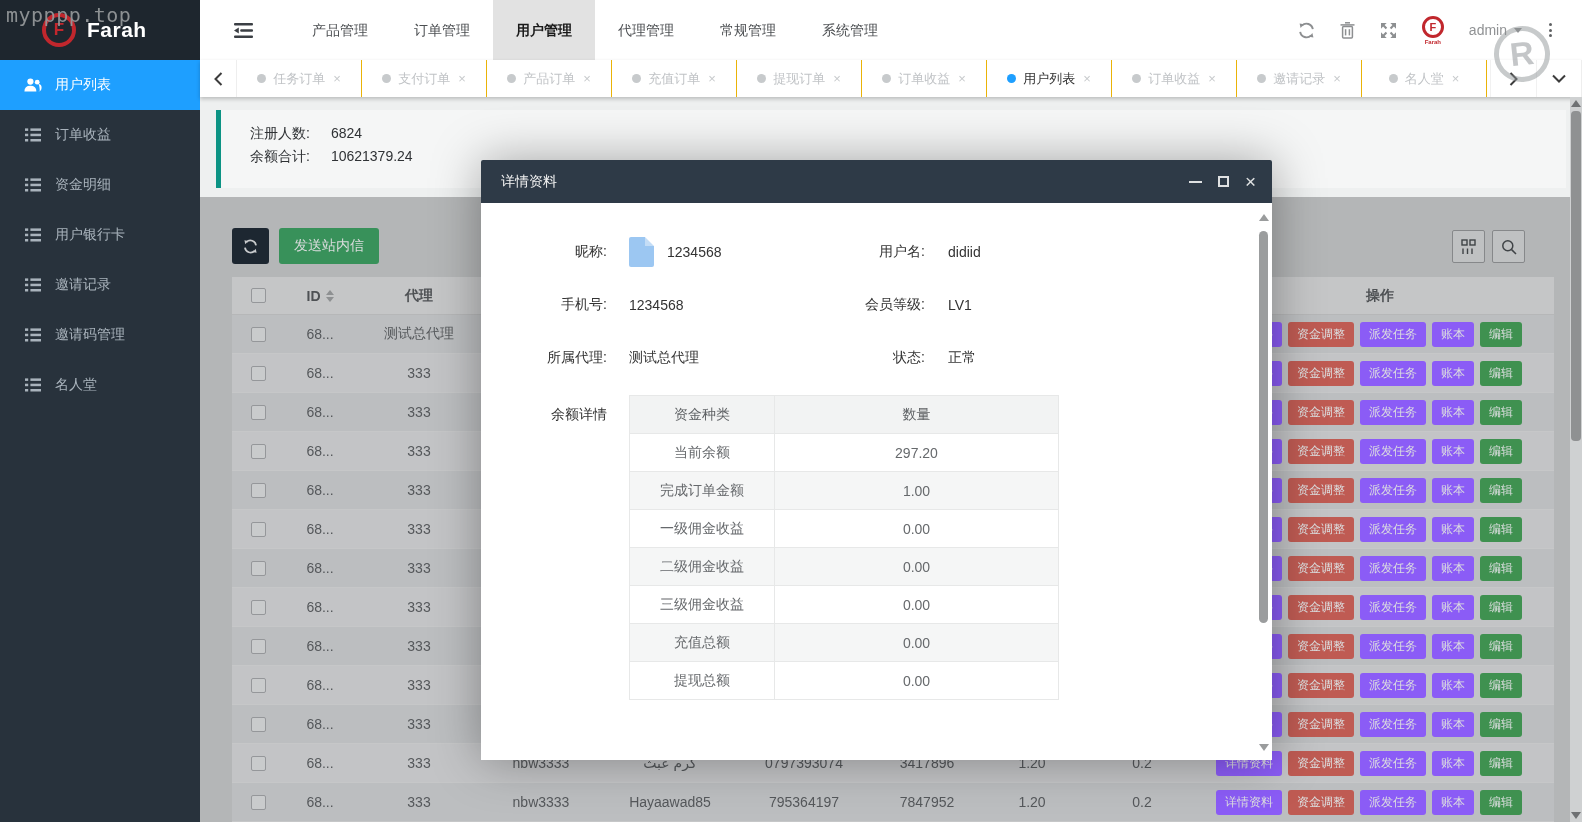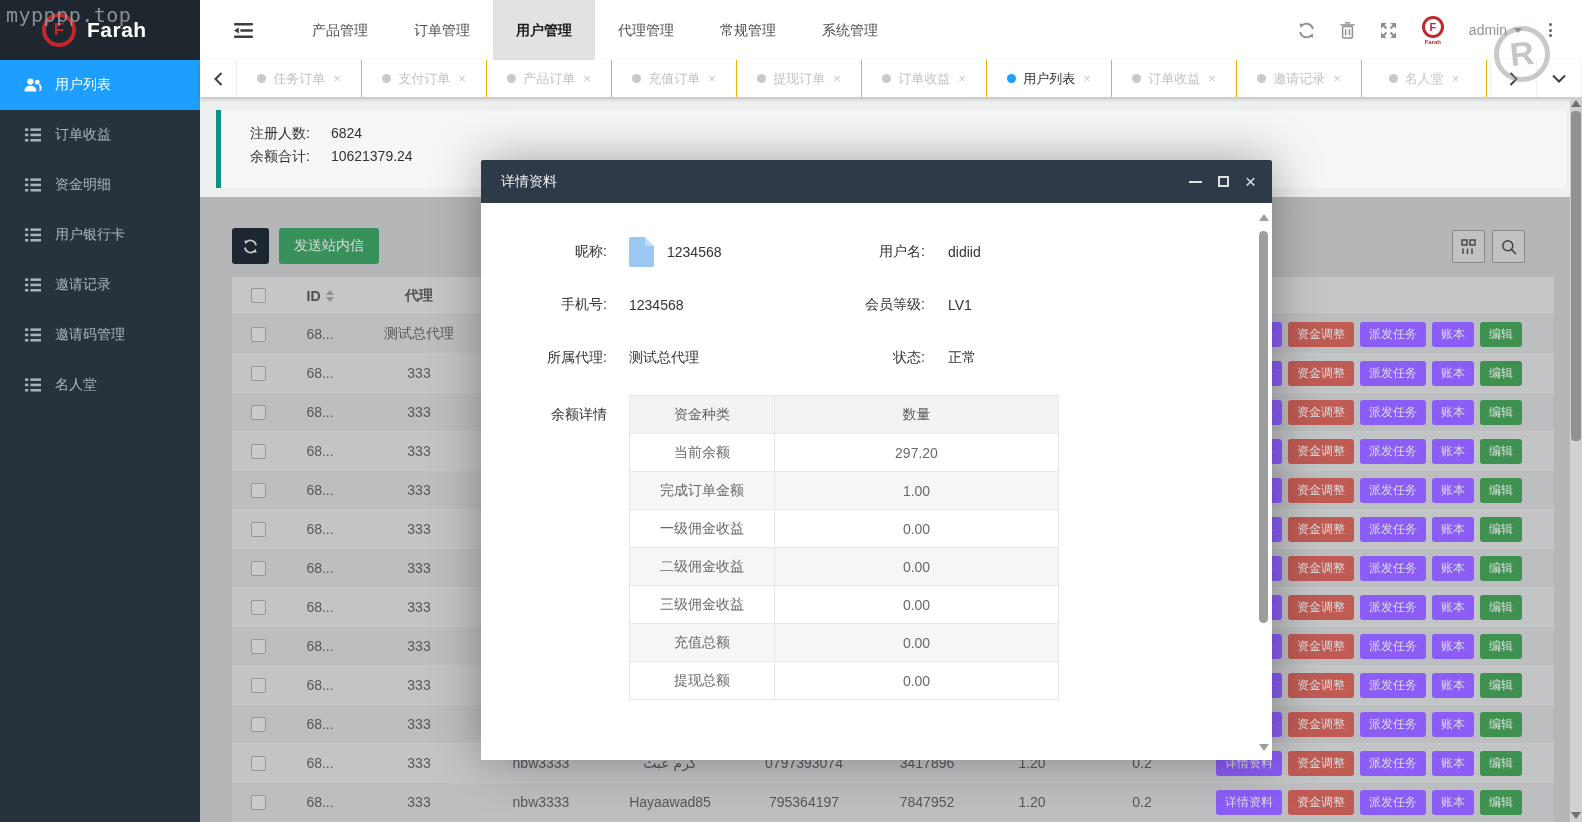--- a/index.html
+++ b/index.html
@@ -418,20 +418,21 @@
               <i class="caret-down2"></i>
             </span>
         </div>
         <div class="c-agent">代理</div>
         <div class="c-d c-1"></div>
           <div class="c-d c-2"></div>
           <div class="c-d c-3"></div>
         <div class="c-d c-4"></div>
           <div class="c-d c-5"></div>
           <div class="c-d c-6"></div>
+        <div class="c-act g-act-head">操作</div>
       </div>
       <div id="g-rows">
           <div class="g-row">
             <div class="c-cb">
               <span class="cb"></span>
             </div>
             <div class="c-id">68...</div>
             <div class="c-agent">测试总代理</div>
             <div class="c-d c-1"></div>
             <div class="c-d c-2"></div>

